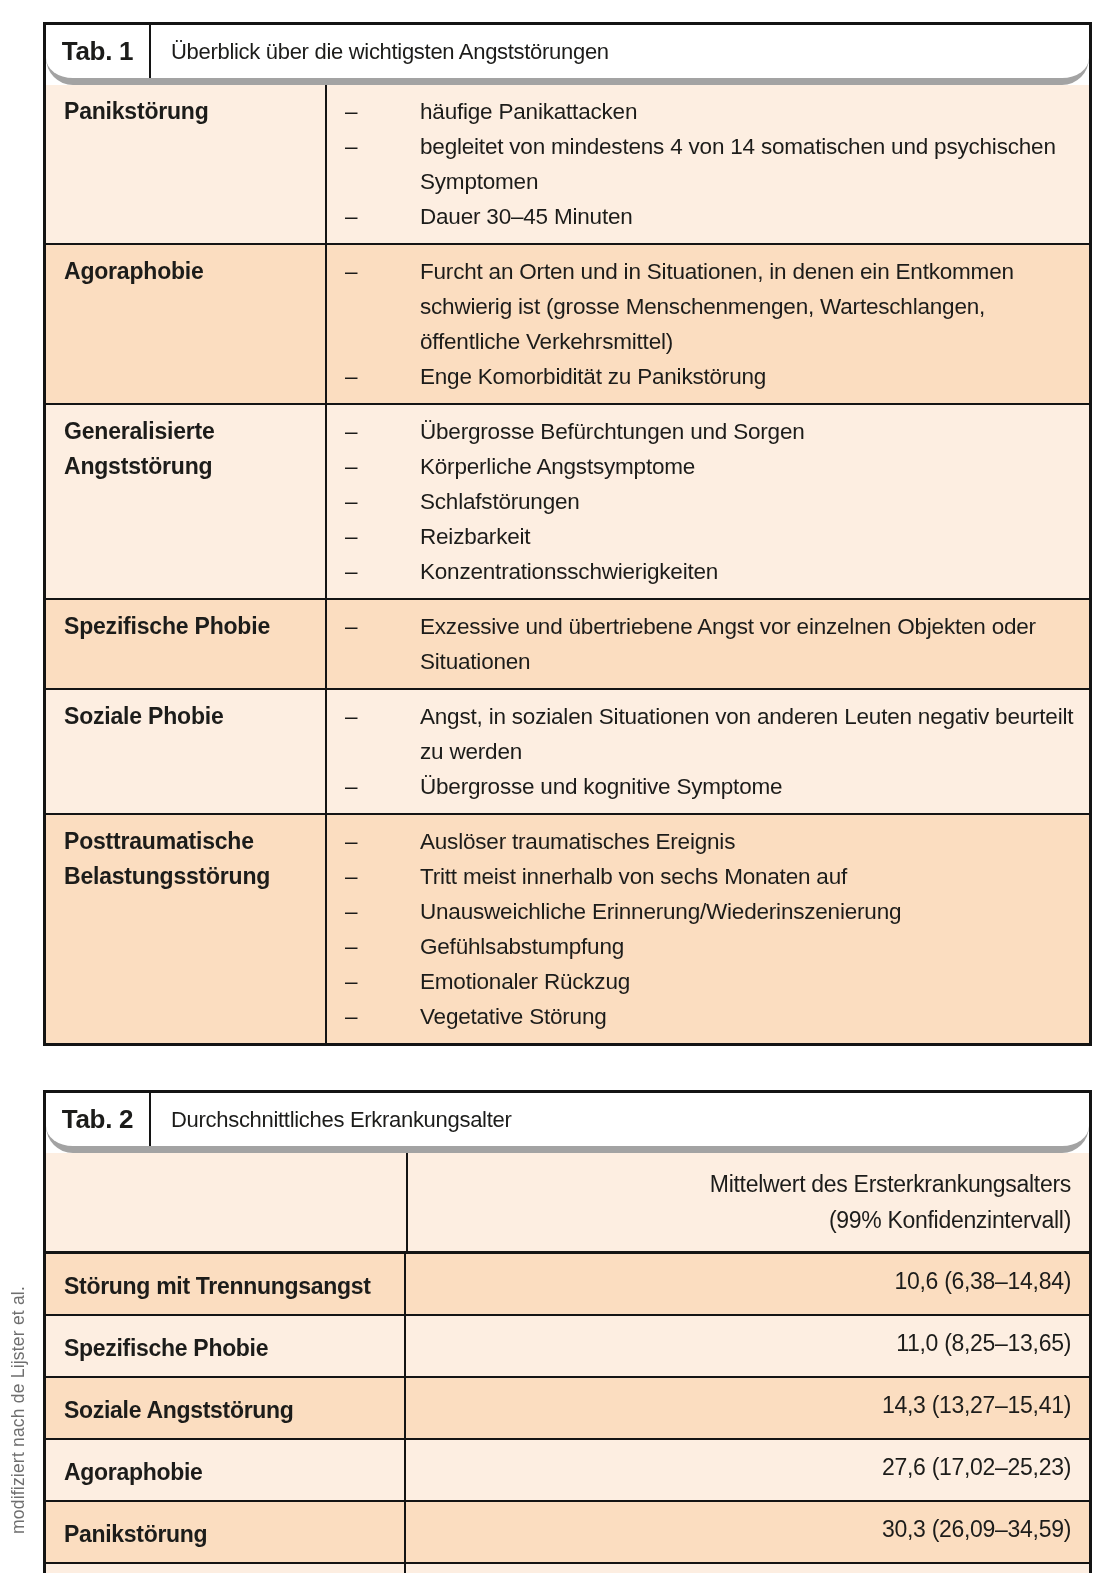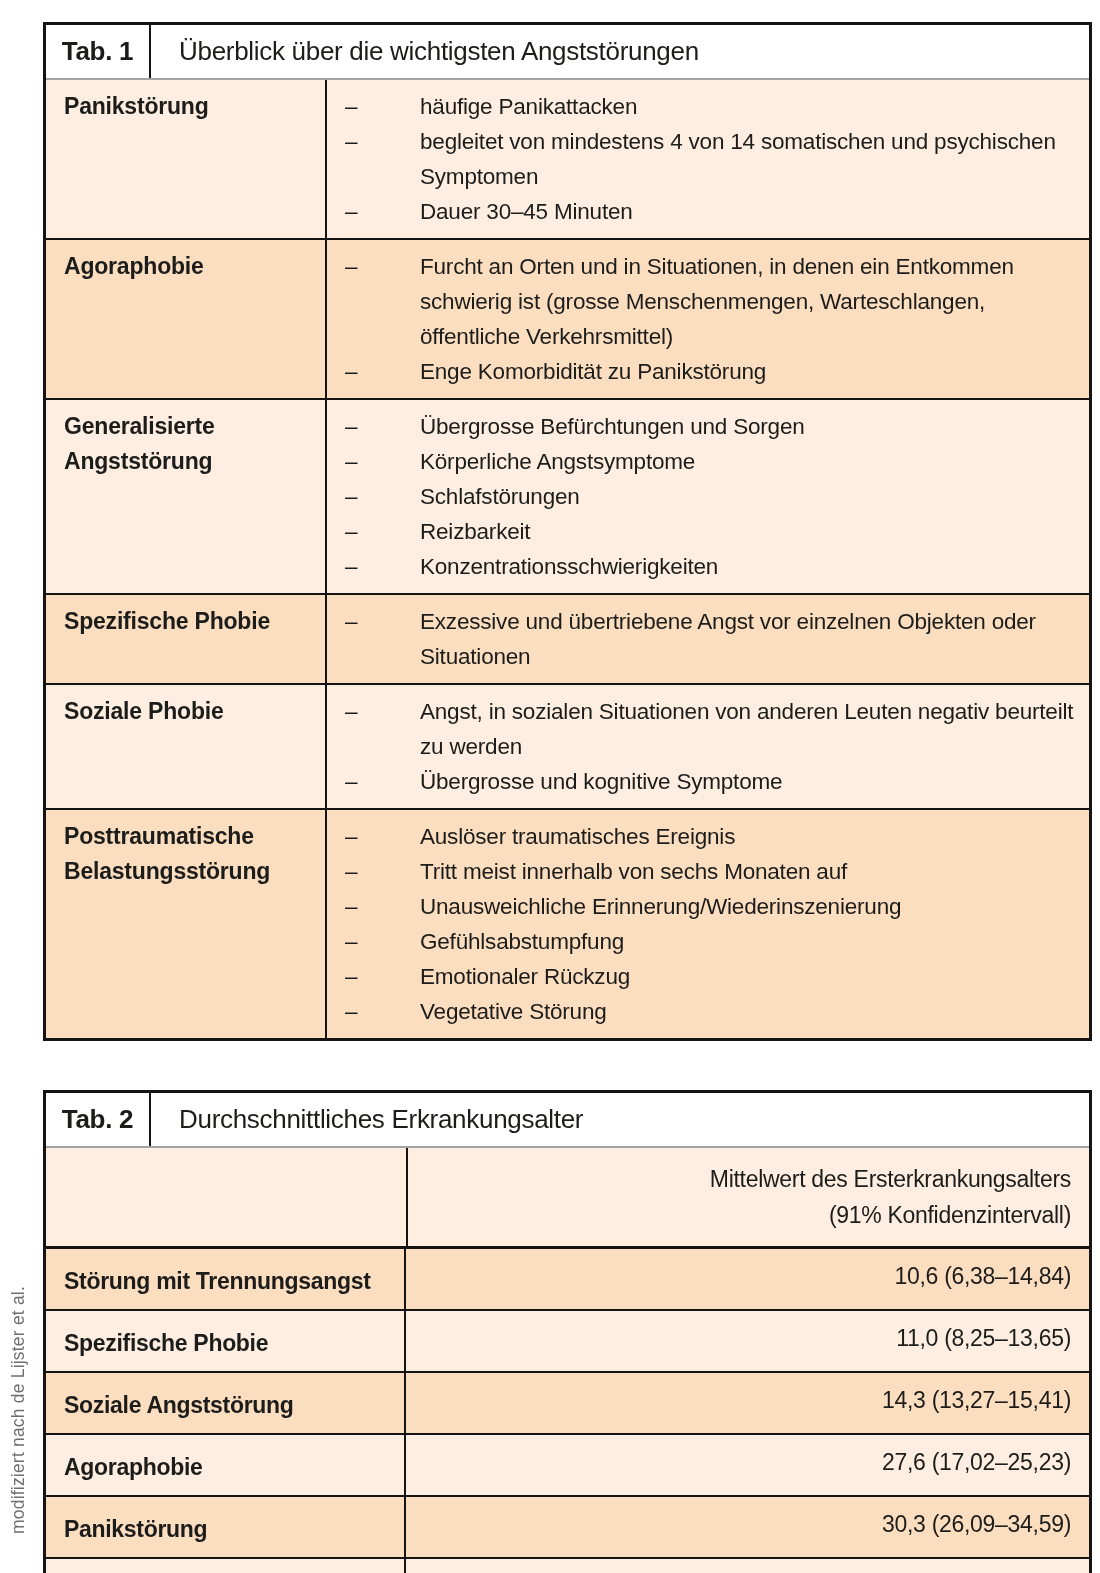--- a/index.html
+++ b/index.html
@@ -8,29 +8,29 @@
     font-family:"Liberation Sans","DejaVu Sans",sans-serif;
     color:#1c1c1a;overflow:hidden;
   }
   .tab-table{
     position:absolute;left:43px;width:1049px;box-sizing:border-box;
     border:3px solid #141414;background:#fff;
   }
   #table1{top:22px;}
   #table2{top:1090px;}
   
-  .tab-header{display:flex;align-items:stretch;border-bottom:2px solid #a3a3a3;background:#ffffff;}
+  .tab-header{display:flex;align-items:stretch;border-bottom:7px solid #a3a3a3;background:#ffffff;border-radius:27px;}
   .tab-tag{
     width:103px;flex:0 0 103px;border-right:2px solid #141414;
     display:flex;align-items:center;justify-content:center;
     font-weight:bold;font-size:26px;letter-spacing:-0.3px;padding:11px 0;
   }
   .tab-title{
-    flex:1;display:flex;align-items:center;padding:11px 28px;
-    font-size:26px;letter-spacing:-0.3px;
+    flex:1;display:flex;align-items:center;padding:11px 20px;
+    font-size:22px;letter-spacing:-0.3px;
   }
   
   .shade-light{background:#fdeee1;}
   .shade-dark{background:#fbddc0;}
   
   .t1-row{display:flex;border-top:2px solid #141414;}
   .t1-row:first-child{border-top:none;}
   .t1-label{
     width:251px;flex:0 0 251px;border-right:2px solid #141414;
     padding:9px 10px 9px 18px;box-sizing:content-box;
@@ -189,21 +189,21 @@
 
 <section class="tab-table" id="table2">
   <div class="tab-header">
     <div class="tab-tag">Tab. 2</div>
     <div class="tab-title">Durchschnittliches Erkrankungsalter</div>
   </div>
   <div class="t2-colheader shade-light">
     <div class="t2-head-left"></div>
     <div class="t2-head-right">
       <div>Mittelwert des Ersterkrankungsalters</div>
-      <div>(91% Konfidenzintervall)</div>
+      <div>(99% Konfidenzintervall)</div>
     </div>
   </div>
   <div id="t2-body">
       <div class="t2-row shade-dark">
         <div class="t2-label">Störung mit Trennungsangst</div>
         <div class="t2-value">10,6 (6,38–14,84)</div>
       </div>
       <div class="t2-row shade-light">
         <div class="t2-label">Spezifische Phobie</div>
         <div class="t2-value">11,0 (8,25–13,65)</div>

